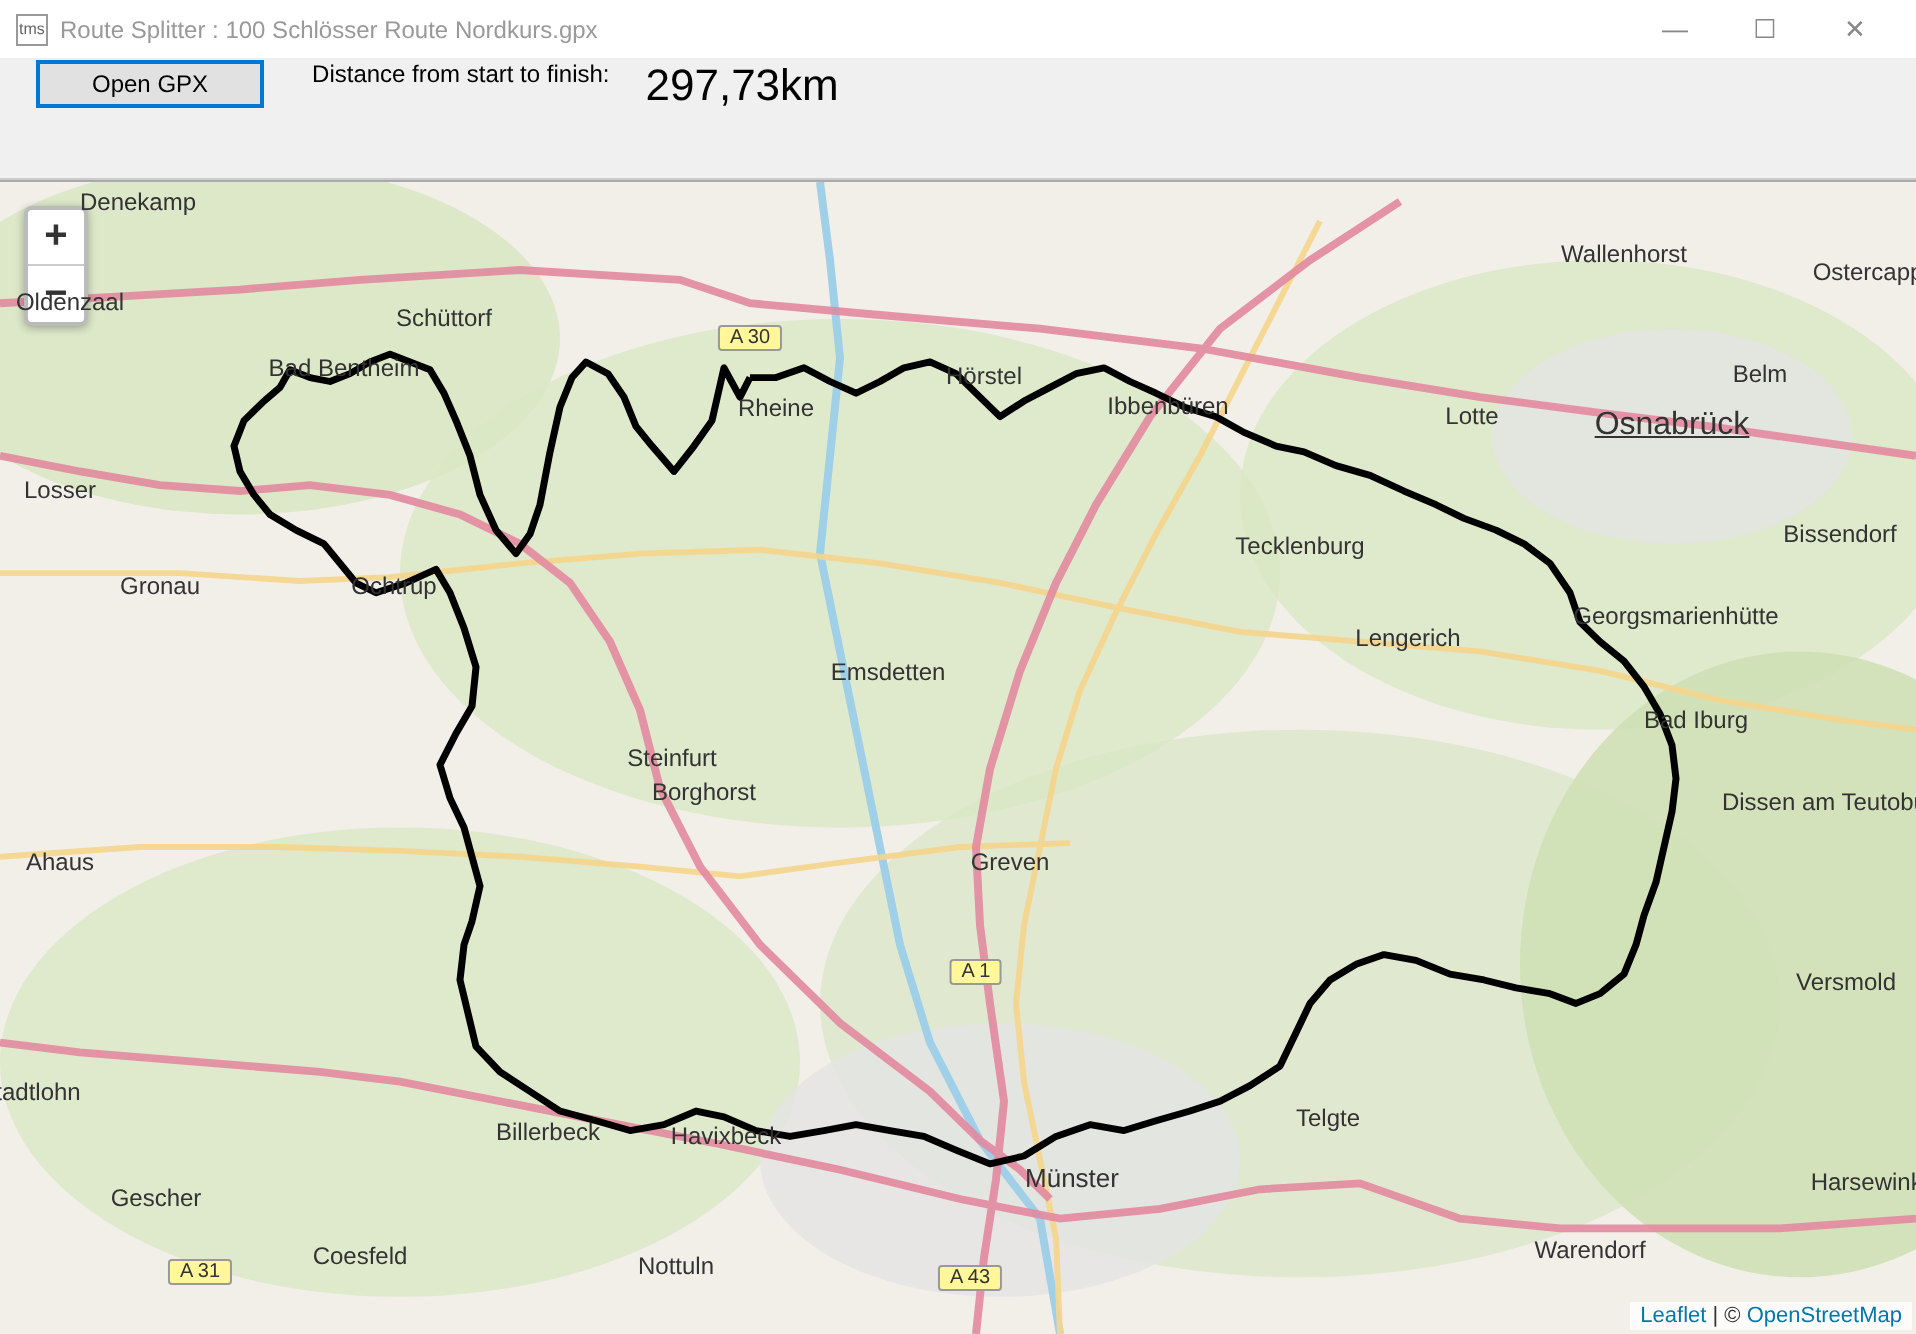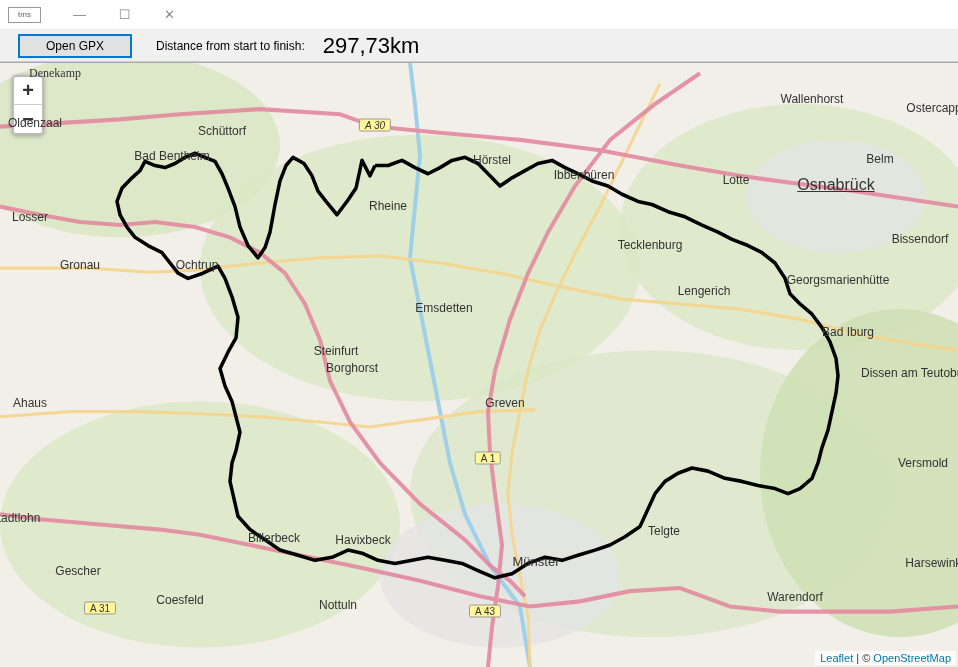--- a/index.html
+++ b/index.html
@@ -16,41 +16,40 @@
     .titlebar {
       height: 30px;
       background: #fff;
       display: flex;
       align-items: center;
       padding: 0 8px;
       color: #999;
       border-bottom: 1px solid #eee;
     }
     .titlebar .app-icon {
-      width: 33px; height: 16px;
+      width: 16px; height: 16px;
       border: 1px solid #999;
-      margin-right: 16px;
+      margin-right: 6px;
       font-size: 8px;
       display: flex; align-items: center; justify-content: center;
       color: #666;
     }
     .titlebar .title { flex: 1; font-size: 12px; }
     .titlebar .win-controls { display: flex; gap: 0; }
     .titlebar .win-btn {
       width: 45px; height: 29px;
       display: flex; align-items: center; justify-content: center;
       color: #888; font-size: 13px;
       cursor: pointer;
     }
     .toolbar {
-      height: 32px;
+      height: 60px;
       background: #f0f0f0;
       border-bottom: 1px solid #ccc;
       display: flex;
-      align-items: center;
       padding: 0 18px;
       gap: 16px;
     }
     .toolbar button {
       height: 24px;
       padding: 0 20px;
       font-family: inherit;
       font-size: 12px;
       background: #e1e1e1;
       border: 1px solid #adadad;
@@ -127,20 +126,21 @@
       font-size: 11px;
       color: #333;
     }
     .attribution a { color: #0078a8; text-decoration: none; }
   </style>
 </head>
 <body>
 
 <div class="titlebar">
   <div class="app-icon">tms</div>
+  <div class="title">Route Splitter : 100 Schlösser Route Nordkurs.gpx</div>
   <div class="win-controls">
     <div class="win-btn">—</div>
     <div class="win-btn">☐</div>
     <div class="win-btn">✕</div>
   </div>
 </div>
 
 <div class="toolbar">
   <button class="primary">Open GPX</button>
   <span class="dist-label">Distance from start to finish:</span>
@@ -198,39 +198,39 @@
       <div class="map-label " style="left: 938px; top: 310px;">Dissen am Teutoburger Wald</div>
       <div class="map-label " style="left: 923px; top: 400px;">Versmold</div>
       <div class="map-label " style="left: 938px; top: 500px;">Harsewinkel</div>
       <div class="map-label " style="left: 795px; top: 534px;">Warendorf</div>
       <div class="map-label " style="left: 664px; top: 468px;">Telgte</div>
       <div class="map-label med" style="left: 536px; top: 498px;">Münster</div>
       <div class="map-label " style="left: 505px; top: 340px;">Greven</div>
       <div class="map-label " style="left: 444px; top: 245px;">Emsdetten</div>
       <div class="map-label " style="left: 336px; top: 288px;">Steinfurt</div>
       <div class="map-label " style="left: 352px; top: 305px;">Borghorst</div>
-      <div class="map-label " style="left: 388px; top: 113px; margin-top: 30px;">Rheine</div>
+      <div class="map-label " style="left: 388px; top: 113px;">Rheine</div>
       <div class="map-label " style="left: 172px; top: 93px;">Bad Bentheim</div>
       <div class="map-label " style="left: 222px; top: 68px;">Schüttorf</div>
       <div class="map-label " style="left: 80px; top: 202px;">Gronau</div>
       <div class="map-label " style="left: 197px; top: 202px;">Ochtrup</div>
       <div class="map-label " style="left: 30px; top: 340px;">Ahaus</div>
       <div class="map-label " style="left: 30px; top: 154px;">Losser</div>
       <div class="map-label " style="left: 35px; top: 60px;">Oldenzaal</div>
-      <div class="map-label " style="left: 55px; top: 10px; font-family: Liberation Serif, serif;">Denekamp</div>
+      <div class="map-label " style="left: 69px; top: 10px;">Denekamp</div>
       <div class="map-label " style="left: 942px; top: 45px;">Ostercappeln</div>
       <div class="map-label " style="left: 363px; top: 477px;">Havixbeck</div>
       <div class="map-label " style="left: 274px; top: 475px;">Billerbeck</div>
       <div class="map-label " style="left: 338px; top: 542px;">Nottuln</div>
       <div class="map-label " style="left: 180px; top: 537px;">Coesfeld</div>
       <div class="map-label " style="left: 78px; top: 508px;">Gescher</div>
       <div class="map-label " style="left: 15px; top: 455px;">Stadtlohn</div>
     </div>
   <div id="shields-layer">
-      <div class="road-shield" style="left: 375px; top: 62px; font-style: italic;">A 30</div>
+      <div class="road-shield" style="left: 375px; top: 78px;">A 30</div>
       <div class="road-shield" style="left: 488px; top: 395px;">A 1</div>
       <div class="road-shield" style="left: 100px; top: 545px;">A 31</div>
       <div class="road-shield" style="left: 485px; top: 548px;">A 43</div>
     </div>
 
   <div class="attribution">
     <a href="#">Leaflet</a><span> | © </span><a href="#">OpenStreetMap</a>
   </div>
 </div>
 

